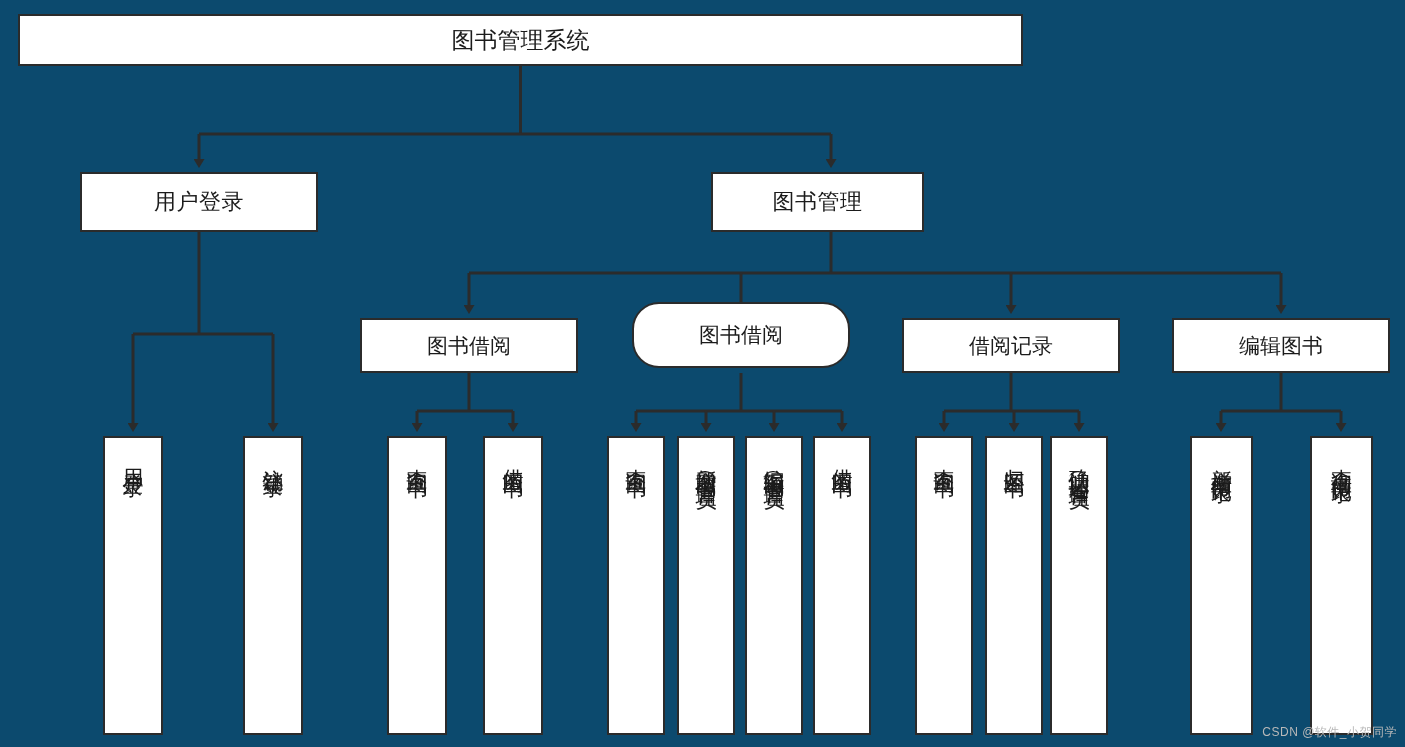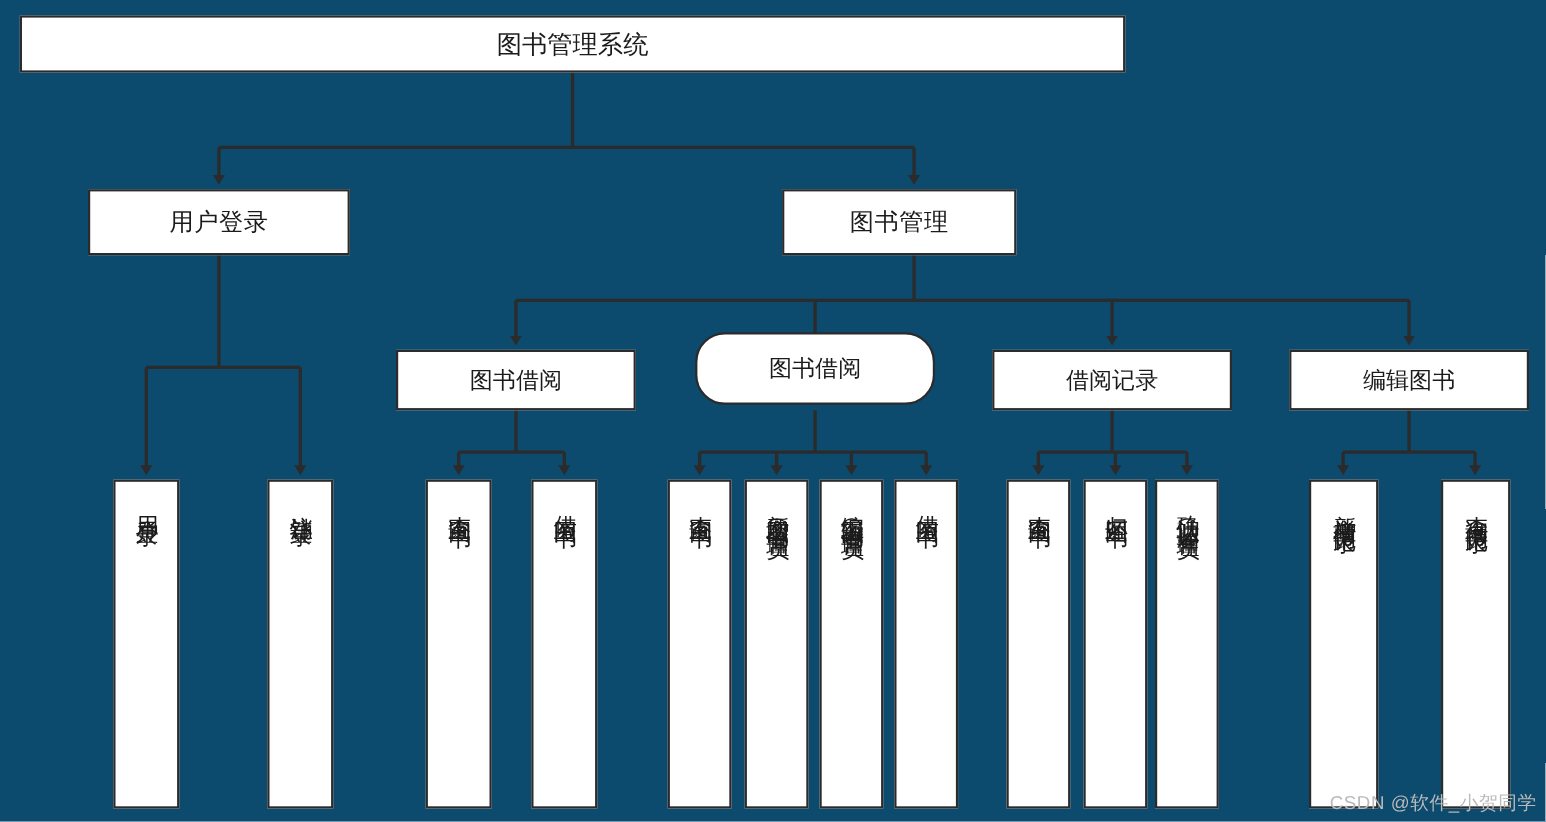--- a/index.html
+++ b/index.html
@@ -57,21 +57,21 @@
     text-orientation: upright;
     letter-spacing: 3px;
     line-height: 1.05;
     white-space: nowrap;
     display: block;
   }
   #watermark {
     position: absolute;
     right: 8px;
     bottom: 6px;
-    font-size: 17px;
+    font-size: 12px;
     color: #b9b9b9;
     letter-spacing: 0.5px;
     white-space: nowrap;
   }
 </style>
 </head>
 <body>
 
 <div id="canvas">
 

